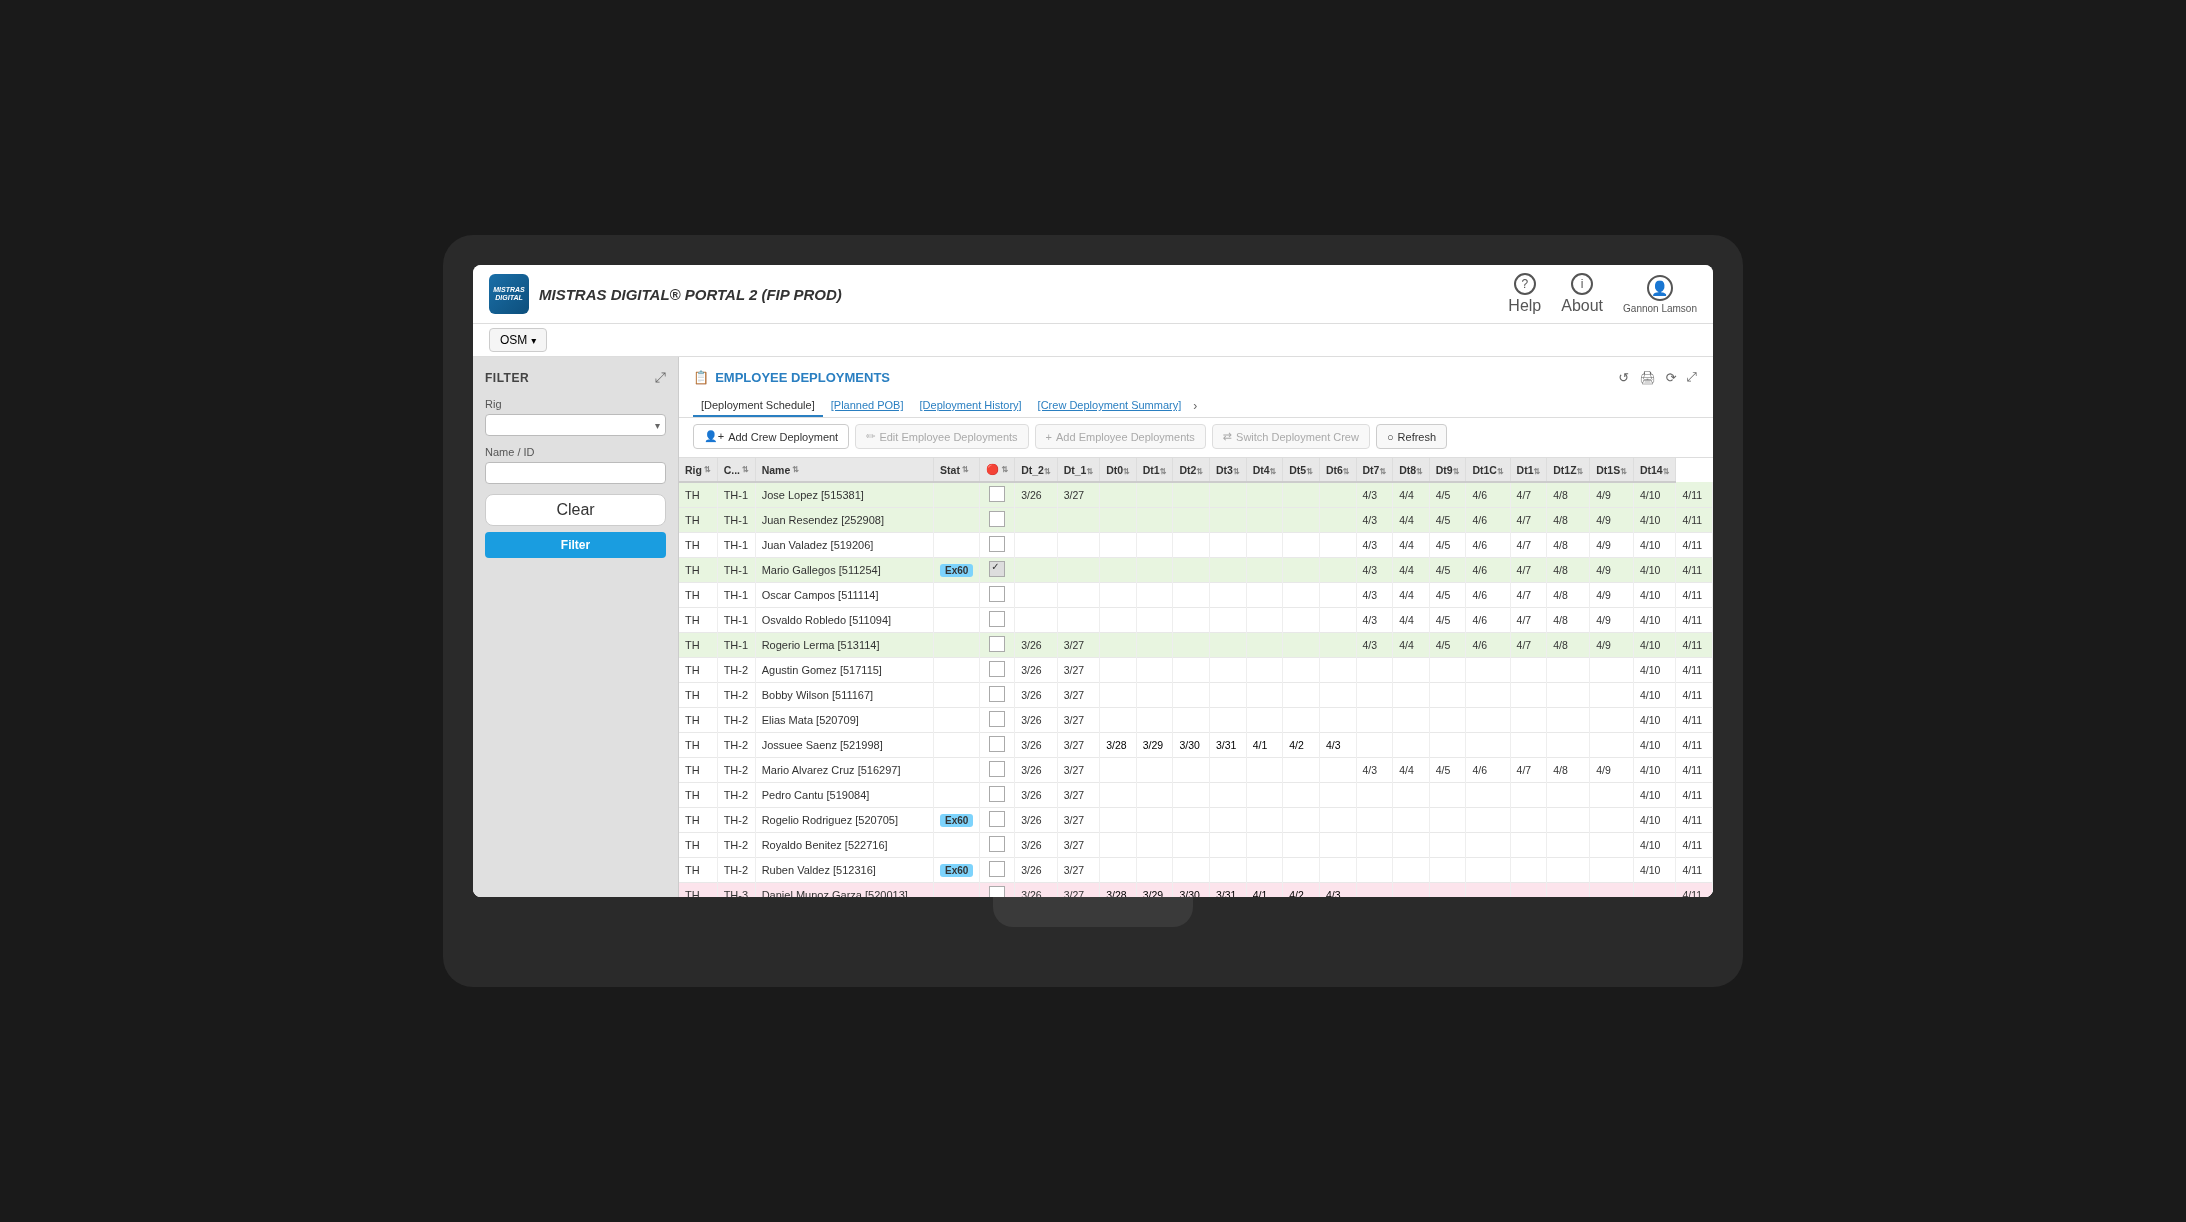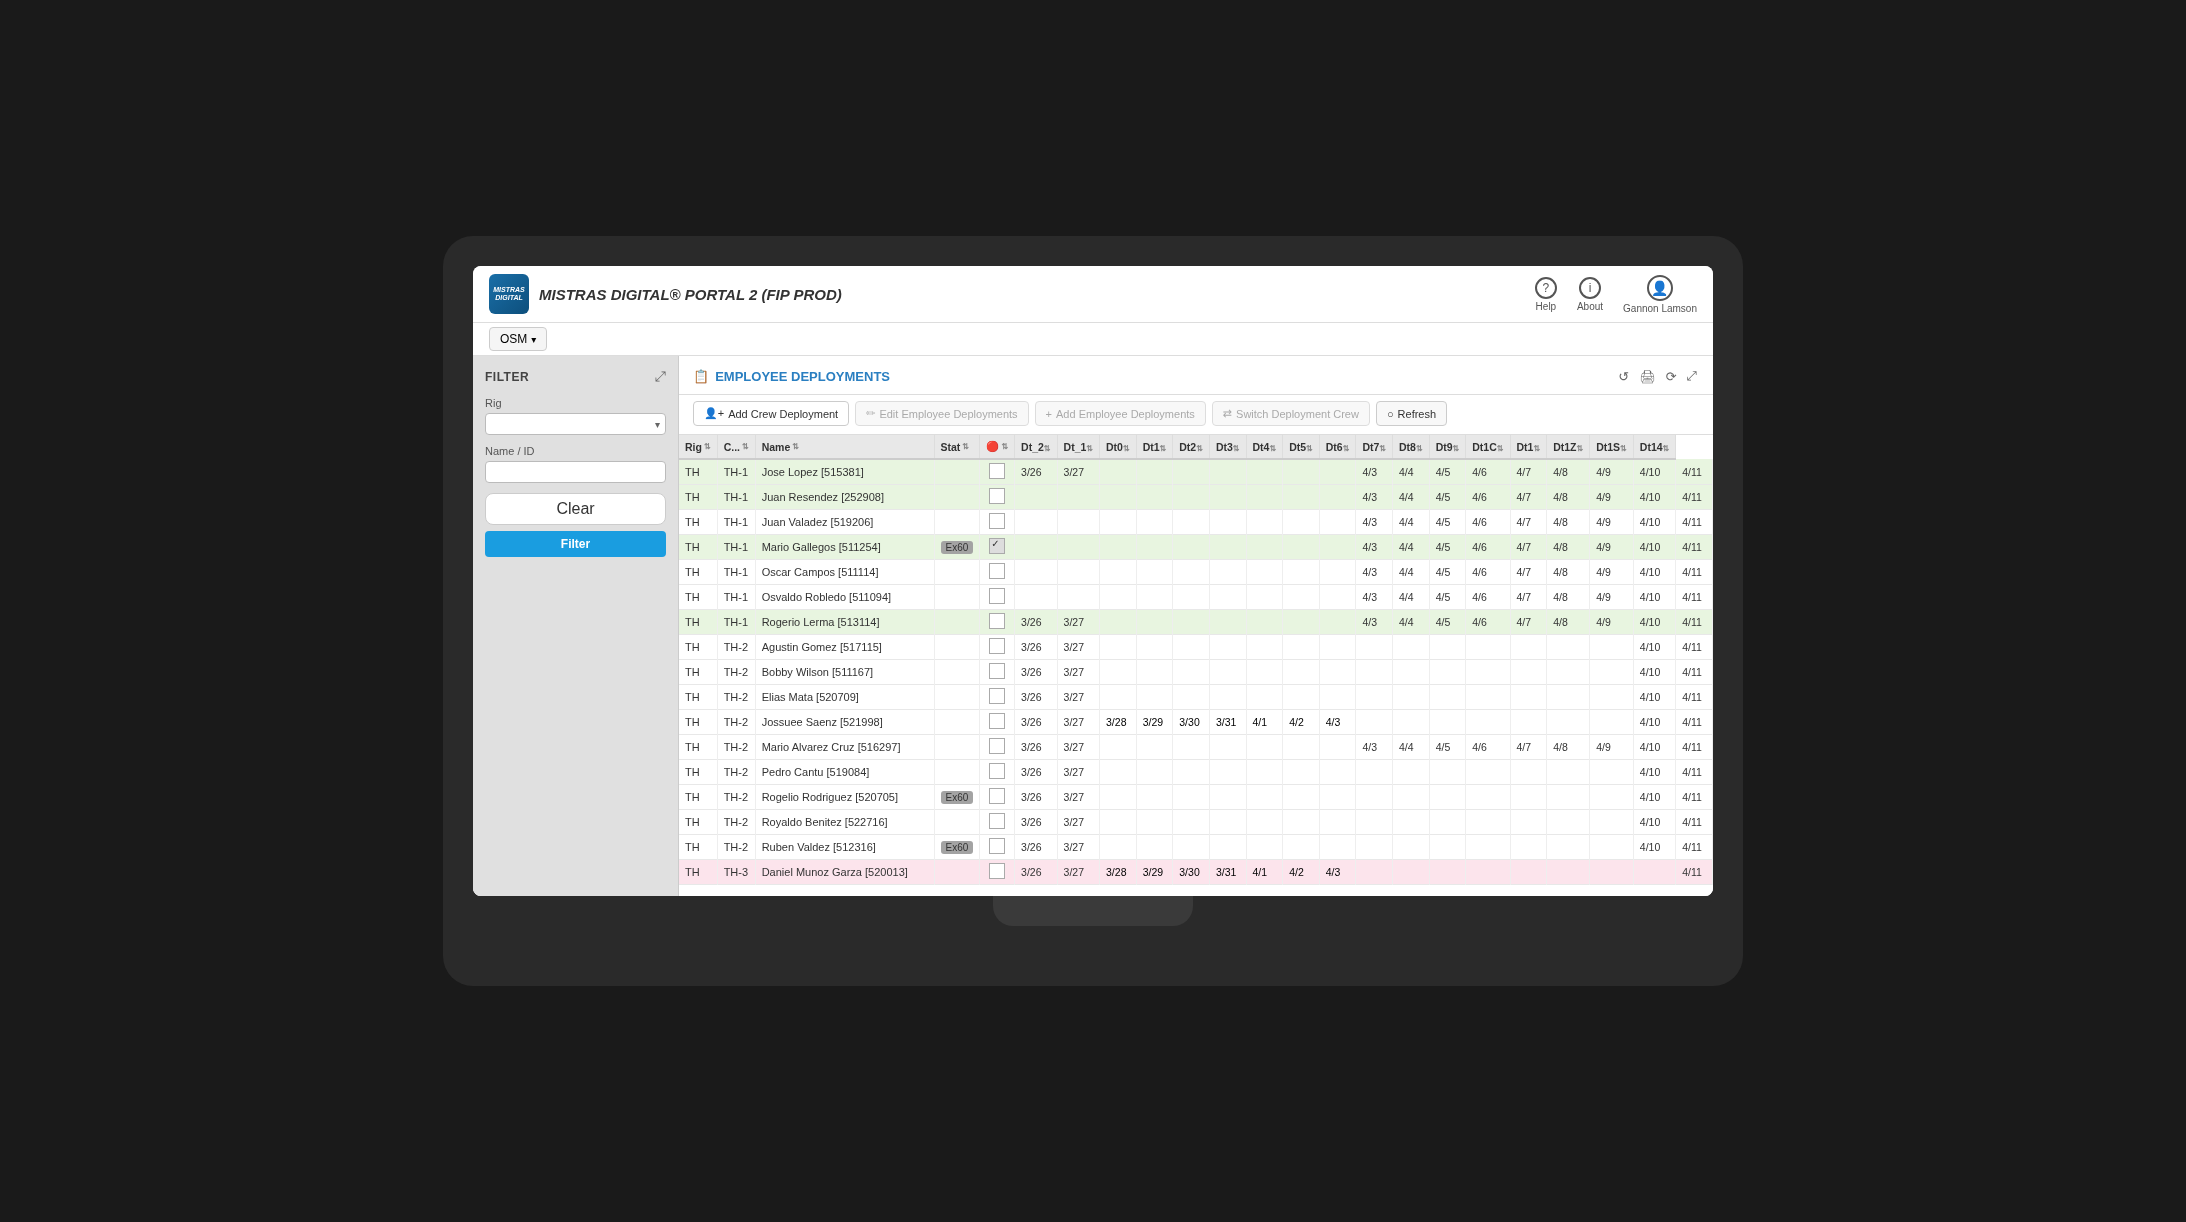--- a/index.html
+++ b/index.html
@@ -75,21 +75,21 @@
       height: 22px;
       border-radius: 50%;
       border: 2px solid #555;
       display: flex;
       align-items: center;
       justify-content: center;
       font-size: 12px;
       color: #555;
     }
     .nav-icon-item span {
-      font-size: 10px;
+      font-size: 16px;
       color: #555;
     }
     .user-icon {
       width: 26px;
       height: 26px;
       border-radius: 50%;
       border: 2px solid #555;
       display: flex;
       align-items: center;
       justify-content: center;
@@ -333,26 +333,26 @@
     .row-green {
       background: #e8f5e0;
     }
     .row-pink {
       background: #fce4ec;
     }
     .row-white {
       background: #fff;
     }
     .badge-ex60 {
-      background: #a3a3a3;
+      background: #7dd3fc;
       color: #333;
       padding: 1px 5px;
       border-radius: 3px;
       font-size: 10px;
-      font-weight: normal;
+      font-weight: bold;
     }
     .checkbox-cell {
       width: 16px;
       height: 16px;
       border: 1px solid #aaa;
       background: #fff;
       display: inline-block;
     }
     .checkbox-checked {
       background: #ddd;
@@ -454,20 +454,35 @@
             <div class="panel-title">
               <span>📋</span>
               <span>EMPLOYEE DEPLOYMENTS</span>
             </div>
             <div class="tab-icons">
               <button class="tab-icon-btn">↺</button>
               <button class="tab-icon-btn">🖨</button>
               <button class="tab-icon-btn">⟳</button>
               <button class="tab-icon-btn">⤢</button>
             </div>
+          </div>
+          <div class="panel-tabs">
+            <div class="tab-item active">
+              <span>[Deployment Schedule]</span>
+            </div>
+            <div class="tab-item">
+              <span>[Planned POB]</span>
+            </div>
+            <div class="tab-item">
+              <span>[Deployment History]</span>
+            </div>
+            <div class="tab-item">
+              <span>[Crew Deployment Summary]</span>
+            </div>
+            <span style="font-size:12px;color:#666;padding:4px;cursor:pointer;">›</span>
           </div>
         </div>
 
         <div class="toolbar">
           <button class="toolbar-btn primary">
             <span>👤+</span>
             <span>Add Crew Deployment</span>
           </button>
           <button class="toolbar-btn disabled">
             <span>✏</span>

